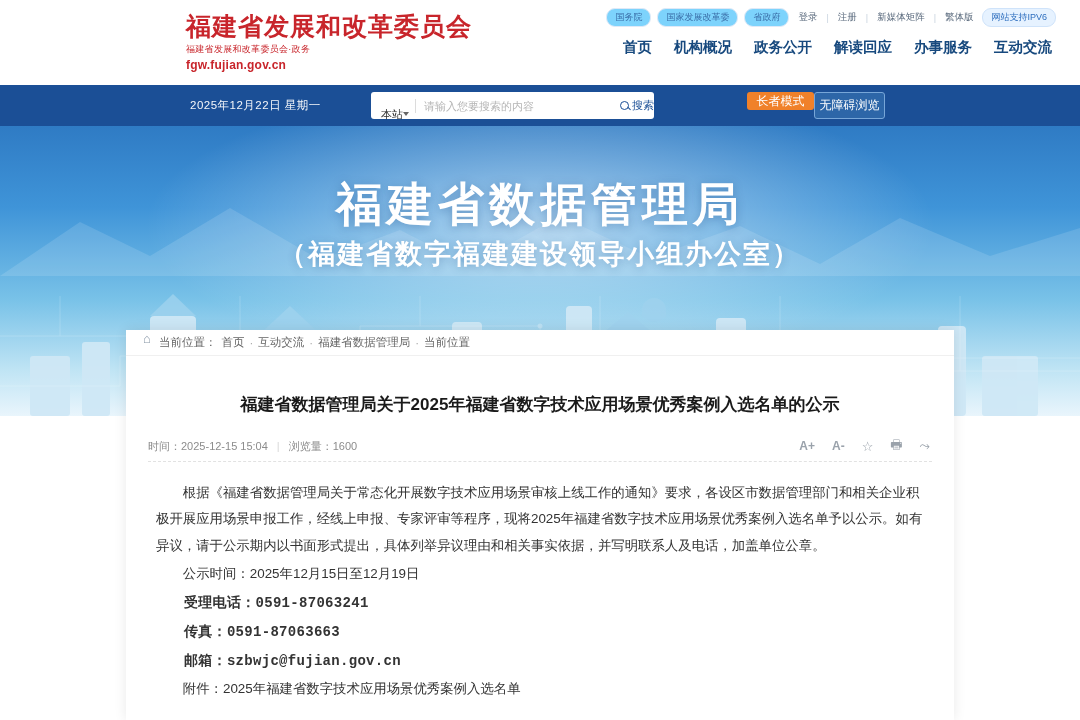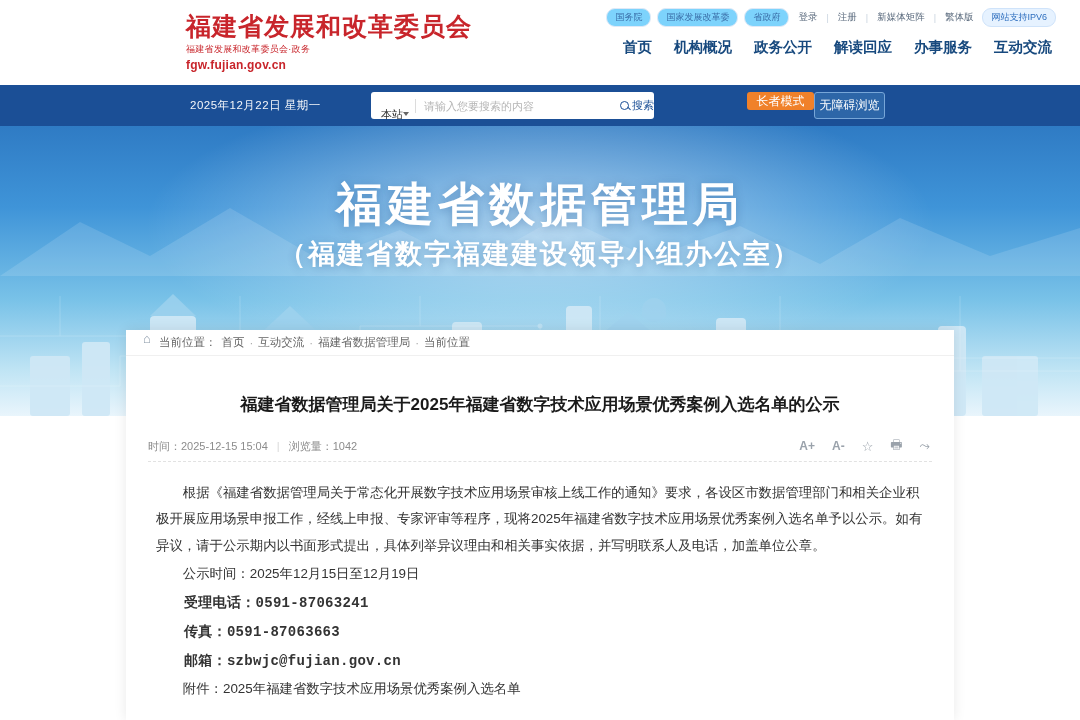--- a/index.html
+++ b/index.html
@@ -447,21 +447,21 @@
     <a href="#">福建省数据管理局</a>
     <span class="sep">·</span>
     <a href="#">当前位置</a>
   </div>
 
   <div class="article-title">福建省数据管理局关于2025年福建省数字技术应用场景优秀案例入选名单的公示</div>
 
   <div class="meta-row">
     <span class="meta-item">时间：2025-12-15 15:04</span>
     <span class="meta-div">|</span>
-    <span class="meta-item">浏览量：1042</span>
+    <span class="meta-item">浏览量：1600</span>
     <div class="meta-tools">
       <span class="fs">A+</span>
       <span class="fs">A-</span>
       <span>☆</span>
       <span>🖶</span>
       <span>⤳</span>
     </div>
   </div>
 
   <div class="article-body">

